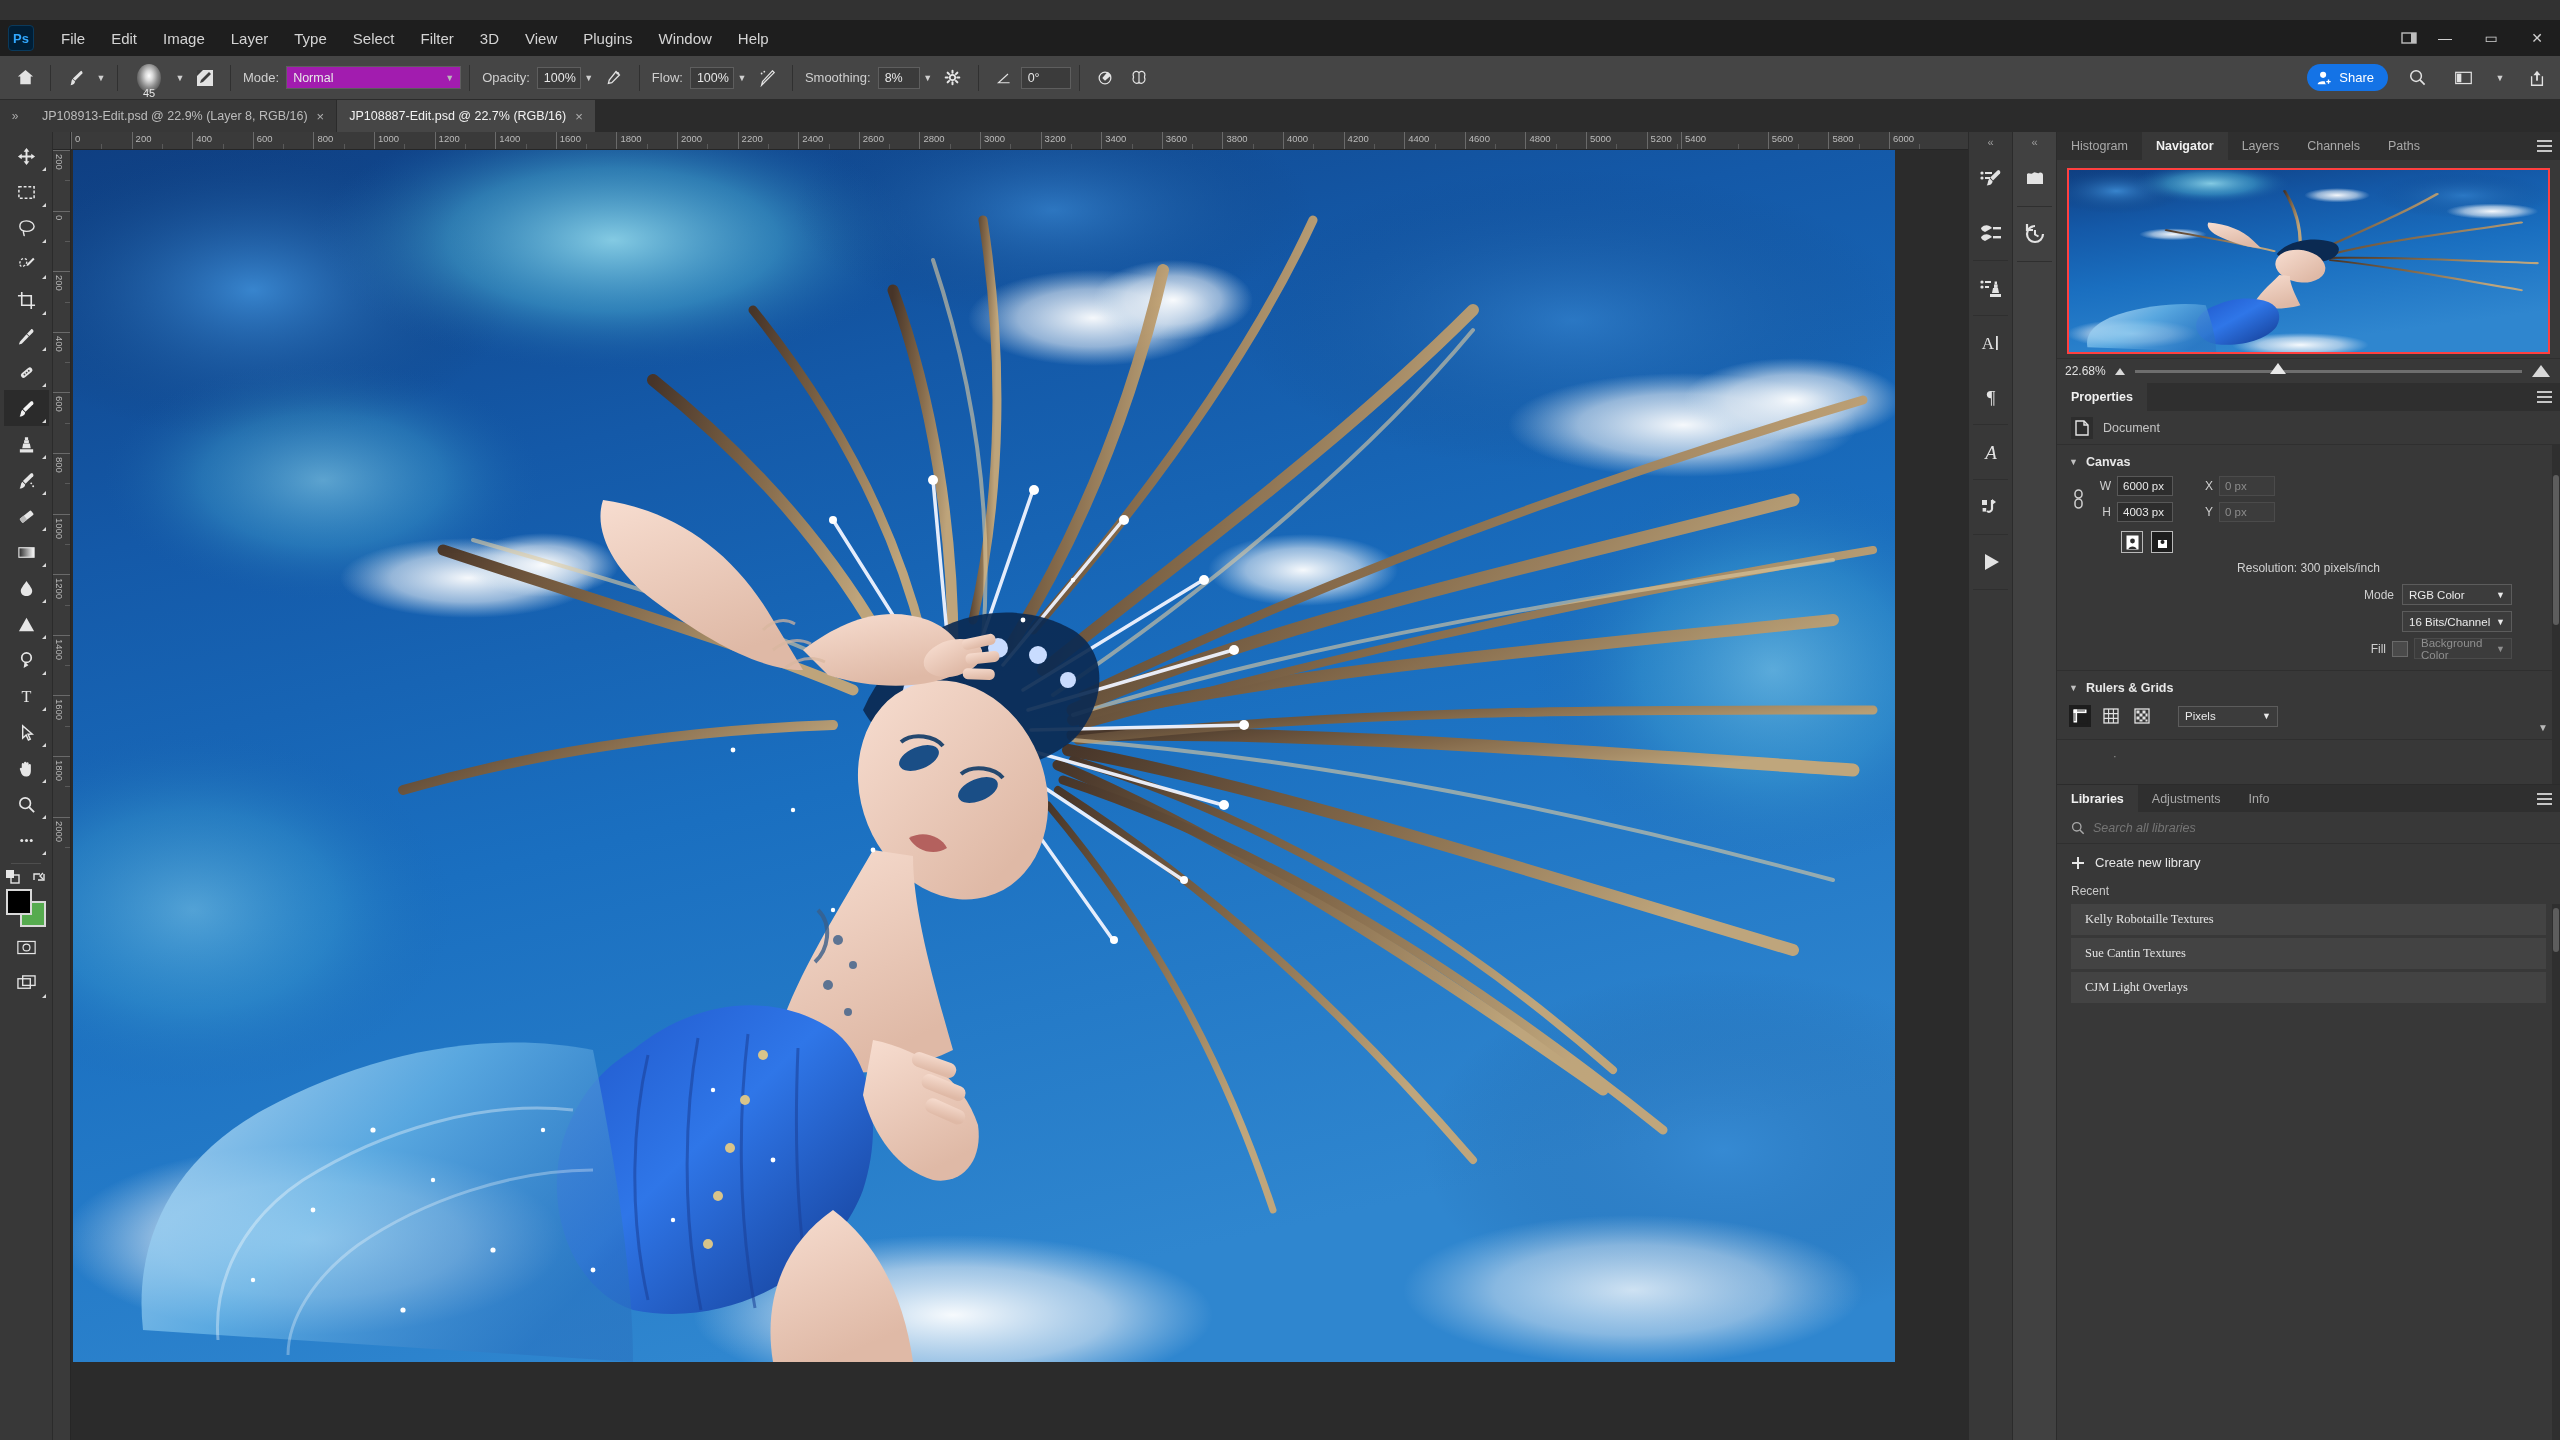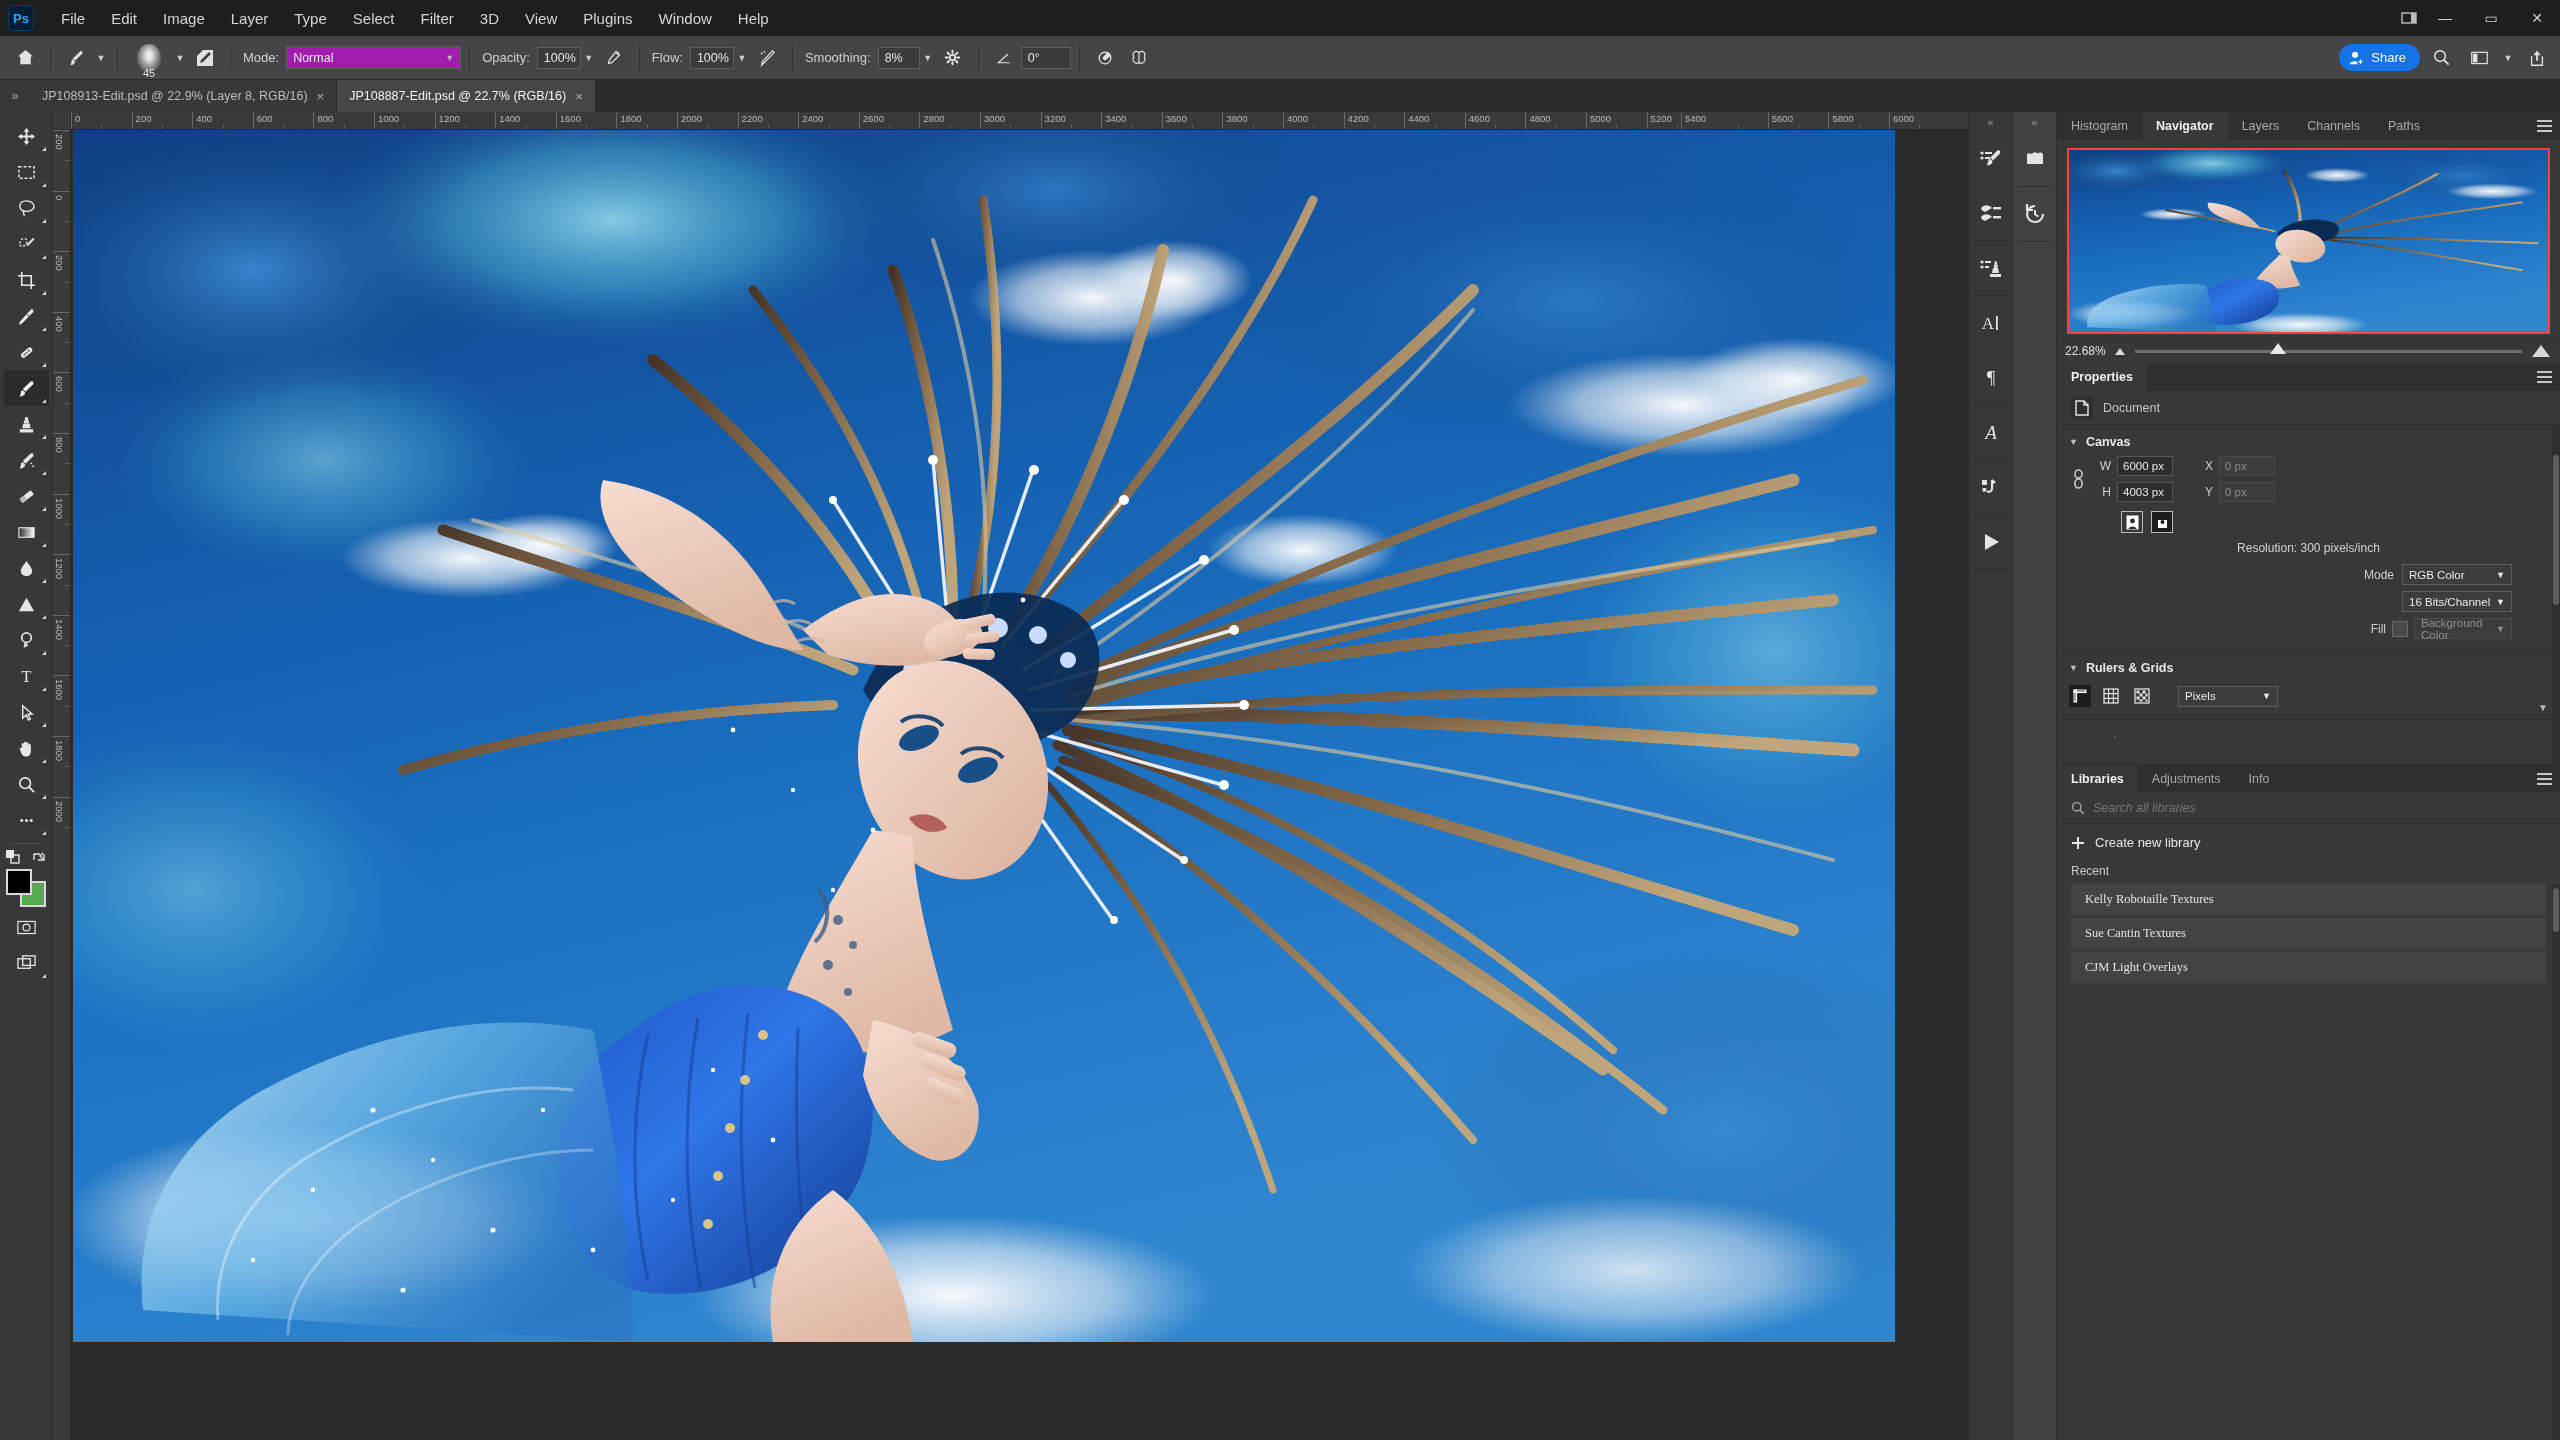--- a/index.html
+++ b/index.html
@@ -1,20 +1,20 @@
 <!DOCTYPE html>
 <html><head>
 <meta charset="utf-8">
 <style>
   * { box-sizing: border-box; margin:0; padding:0; }
   html,body{ width:2560px; height:1440px; overflow:hidden; background:#323232;
     font-family:"Liberation Sans", sans-serif; color:#c5c5c5; }
 
   
-  .titlebar{ height:36px; background:#1e1e1e; display:flex; align-items:center; position:relative; }
+  .titlebar{ height:36px; background:#1e1e1e; display:flex; align-items:center; position:relative;margin-top:20px; }
   .ps-logo{ width:26px;height:26px;margin-left:8px;border-radius:4px;background:#001e36;
     color:#31a8ff;font-size:13px;font-weight:bold;display:flex;align-items:center;justify-content:center;
     border:1px solid #0a3a5c;}
   .menubar{ display:flex; align-items:center; margin-left:14px; }
   .menubar .mi{ font-size:15px; color:#d4d4d4; padding:6px 13px; cursor:default; }
   .tb-right{ position:absolute; right:0; top:0; height:36px; display:flex; align-items:center; }
   .tb-icon{ width:26px;height:26px;display:flex;align-items:center;justify-content:center;color:#b9b9b9; }
   .wbtns{ display:flex; height:36px; }
   .wbtn{ width:46px;height:36px;display:flex;align-items:center;justify-content:center;color:#d0d0d0;font-size:14px;}
 
@@ -29,21 +29,21 @@
     background:radial-gradient(ellipse at 50% 42%, #ffffff 0%, #d9d9d9 22%, #8a8a8a 52%, #5a5a5a 75%, #4d4d4d 100%); }
   .brushnum{ position:absolute;bottom:-1px;left:0;right:0;text-align:center;font-size:11px;color:#e6e6e6; }
   .caret{ width:16px;height:30px;display:flex;align-items:center;justify-content:center;color:#cfcfcf;font-size:9px;}
   .field{ background:#3b3b3b;border:1px solid #5e5e5e;height:22px;display:flex;align-items:center;
       padding:0 6px;font-size:12.5px;color:#e6e6e6; }
   .selectbox{ background:#a21caf;border:1px solid #5e5e5e;height:23px;display:flex;align-items:center;
       justify-content:space-between;padding:2px 6px;font-size:12.5px;color:#e8e8e8; }
   .selectbox .cv{ font-size:9px;color:#b8b8b8;margin-left:10px;}
   .share-btn{ background:#1473e6;border-radius:14px;height:27px;display:flex;align-items:center;
      padding:0 14px 0 8px;color:#fff;font-size:13px;gap:6px; }
-  .ob-far{ position:absolute;right:6px;display:flex;align-items:center;gap:4px; }
+  .ob-far{ position:absolute;right:6px;display:flex;align-items:center;gap:12px; }
 
   
   .tabbar{ height:32px;background:#2b2b2b;display:flex;align-items:stretch; }
   .chevbtn{ width:30px;display:flex;align-items:center;justify-content:center;color:#a8a8a8;font-size:12px;background:#383838;}
   .tab{ display:flex;align-items:center;padding:0 12px;font-size:12.5px;background:#383838;color:#bcbcbc;
      border-right:1px solid #2b2b2b; gap:9px;}
   .tab.active{ background:#464646;color:#f2f2f2; }
   .tab .x{ font-size:13px;color:#b0b0b0; }
 
   

